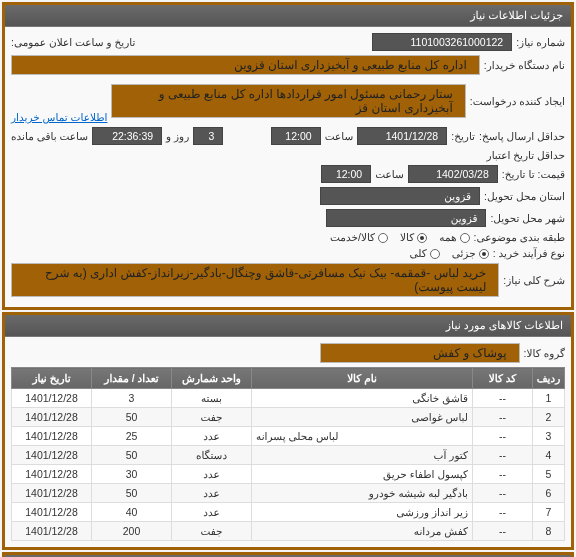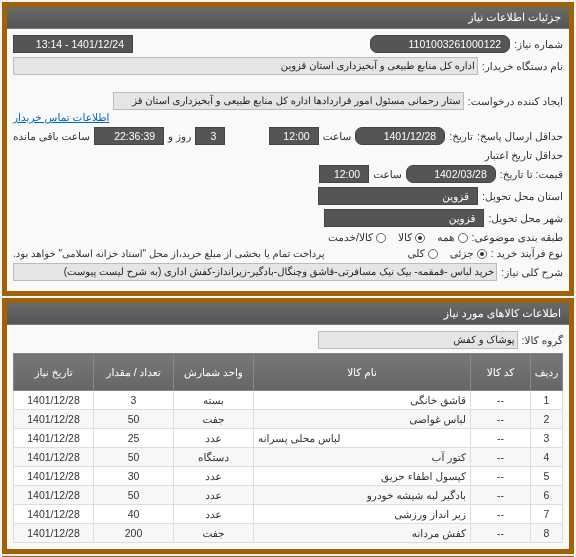--- a/index.html
+++ b/index.html
@@ -5,21 +5,21 @@
 * { margin: 0; padding: 0; box-sizing: border-box; }
 body {
   font-family: Tahoma, Arial, sans-serif;
   font-size: 11px;
   background: #f5f5f5;
   direction: rtl;
   width: 576px;
   color: #333;
 }
 .panel {
-  border: 5px solid #a16207;
+  border: 3px solid #a16207;
   margin: 2px;
   background: #fff;
 }
 .panel-header {
   background: linear-gradient(#6a6a6a, #555);
   color: #fff;
   padding: 4px 8px;
   font-size: 11px;
   border-bottom: 1px solid #777;
 }
@@ -32,24 +32,24 @@
   align-items: center;
   margin-bottom: 4px;
   gap: 4px;
 }
 .label {
   color: #333;
   font-size: 10.5px;
   white-space: nowrap;
 }
 .field {
-  background: #e5e5e5;
+  background: #a16207;
   border: 1px solid #bbb;
-  padding: 2px 2px;
-  font-size: 10px;
+  padding: 2px 12px;
+  font-size: 12px;
   min-height: 18px;
   color: #222;
 }
 .field-dark {
   background: #555;
   color: #fff;
   border: 1px solid #444;
   padding: 2px 8px;
   font-size: 10.5px;
   min-height: 18px;
@@ -93,60 +93,60 @@
 }
 table {
   width: 100%;
   border-collapse: collapse;
   background: #fff;
   font-size: 10.5px;
 }
 th {
   background: linear-gradient(#777, #666);
   color: #fff;
-  padding: 12px 3px;
+  padding: 4px 3px;
   border: 1px solid #888;
-  font-weight: normal;
+  font-weight: bold;
   text-align: center;
 }
 td {
   padding: 3px 4px;
   border: 1px solid #ddd;
   text-align: center;
   background: #fff;
 }
 tr:nth-child(even) td {
   background: #f7f7f7;
 }
 .note-box {
   background: #fff;
   border: 1px solid #ccc;
   padding: 6px;
   margin-top: 4px;
   font-size: 10.5px;
   line-height: 1.6;
 }
 .fill { flex: 1; }
-.w90 { width: 90px; border-radius: 7px; }
+.w90 { width: 90px; }
 .w70 { width: 70px; }
 .w50 { width: 50px; }
 .w30 { width: 30px; }
 </style>
 </head>
 <body>
 
 <div class="panel">
   <div class="panel-header">جزئیات اطلاعات نیاز</div>
   <div class="panel-body">
 
     <div class="row">
       <span class="label">شماره نیاز:</span>
       <span class="field-dark w90" style="width:140px">1101003261000122</span>
       <span class="fill"></span>
-      <span class="field-dark" style="width:120px">1401/12/24 - 13:14</span>
+      <span class="label">تاریخ و ساعت اعلان عمومی:</span>
     </div>
 
     <div class="row">
       <span class="label">نام دستگاه خریدار:</span>
       <span class="field fill">اداره کل منابع طبیعی و آبخیزداری استان قزوین</span>
     </div>
 
     <div class="row">
       <span class="label">ایجاد کننده درخواست:</span>
       <span class="field fill">ستار رحمانی مسئول امور قراردادها اداره کل منابع طبیعی و آبخیزداری استان قز</span>
@@ -210,21 +210,20 @@
         <div class="radio-item">
             <span class="radio-dot checked"></span>
             <span>جزئی</span>
           </div>
         <div class="radio-item">
             <span class="radio-dot"></span>
             <span>کلی</span>
           </div>
       </div>
       <span class="fill"></span>
-      <span class="label" style="font-size:10px">پرداخت تمام یا بخشی از مبلغ خرید،از محل "اسناد خزانه اسلامی" خواهد بود.</span>
     </div>
 
     <div class="row">
       <span class="label">شرح کلی نیاز:</span>
       <span class="field fill">خرید لباس -قمقمه- بیک نیک مسافرتی-قاشق وچنگال-بادگیر-زیرانداز-کفش اداری (به شرح لیست پیوست)</span>
     </div>
 
   </div>
 </div>
 

